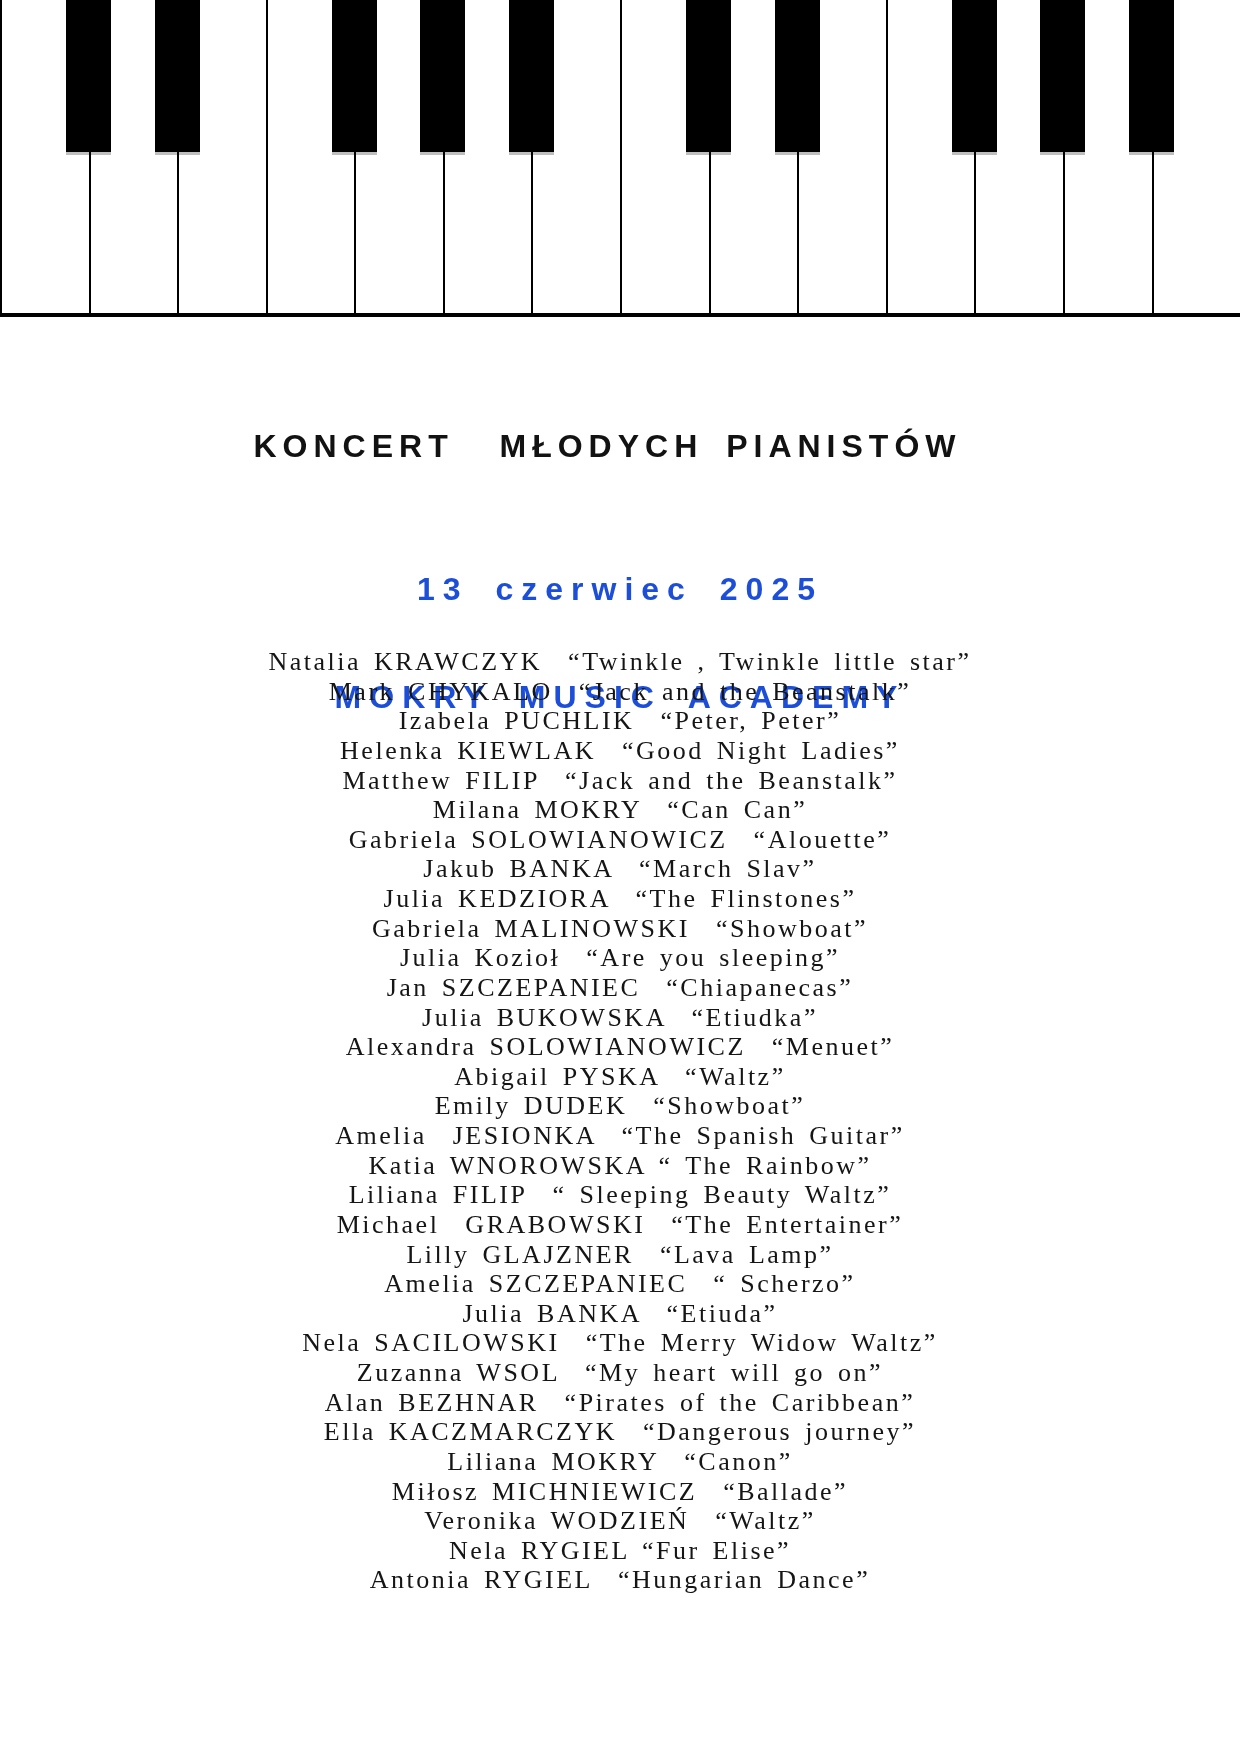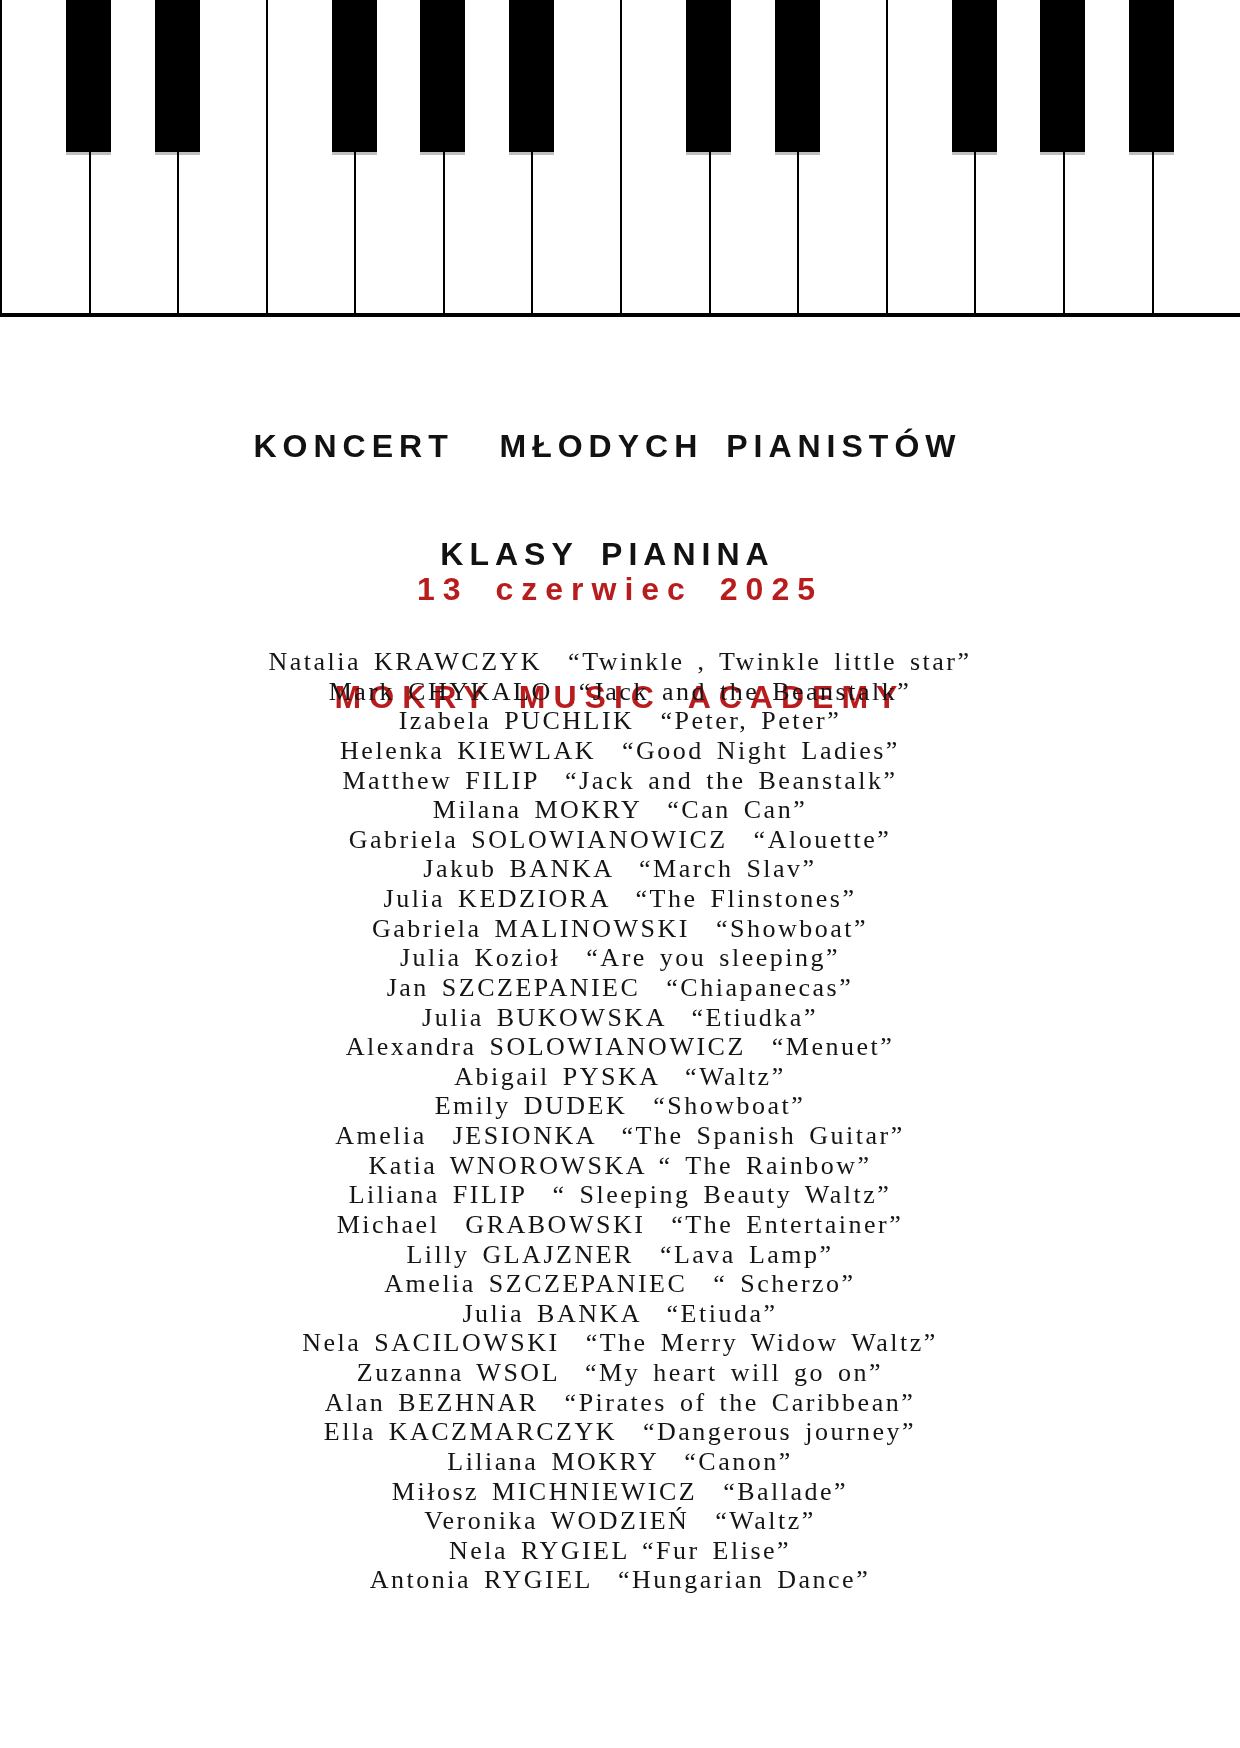--- a/index.html
+++ b/index.html
@@ -44,21 +44,21 @@
     white-space:pre-wrap;
   }
   .headline .t-line{letter-spacing:6px;word-spacing:8px;}
   .headline .t-line3{letter-spacing:8px;word-spacing:10px;}
   .event{
     position:absolute;left:0;top:499px;width:1240px;
     text-align:center;
     font-family:"Liberation Sans",sans-serif;
     font-weight:700;
     font-size:32px;line-height:36px;
-    color:#b91c1c;
+    color:#1d4ed8;
     white-space:pre-wrap;
   }
   .event .e-line{letter-spacing:8px;word-spacing:10px;}
   
   .program{
     position:absolute;left:0;top:647px;width:1240px;
     text-align:center;
     font-family:"Liberation Serif",serif;
     font-weight:400;
     font-size:26px;line-height:29.63px;
@@ -95,21 +95,20 @@
       <div class="black-key" style="left: 508.929px;"></div>
       <div class="black-key" style="left: 686.071px;"></div>
       <div class="black-key" style="left: 774.643px;"></div>
       <div class="black-key" style="left: 951.786px;"></div>
       <div class="black-key" style="left: 1040.36px;"></div>
       <div class="black-key" style="left: 1128.93px;"></div>
     </div>
 
   <div class="headline">
     <div class="t-line">KONCERT  MŁODYCH PIANISTÓW</div>
-    <div class="t-line">KLASY PIANINA</div>
   </div>
 
   <div class="event">
     <div class="e-line">13 czerwiec 2025</div>
     <div class="e-line">MOKRY MUSIC ACADEMY</div>
   </div>
 
   <div class="program"><div class="program-line">Natalia KRAWCZYK  “Twinkle , Twinkle little star”</div><div class="program-line">Mark CHYKALO  “Jack and the Beanstalk”</div><div class="program-line">Izabela PUCHLIK  “Peter, Peter”</div><div class="program-line">Helenka KIEWLAK  “Good Night Ladies”</div><div class="program-line">Matthew FILIP  “Jack and the Beanstalk”</div><div class="program-line">Milana MOKRY  “Can Can”</div><div class="program-line">Gabriela SOLOWIANOWICZ  “Alouette”</div><div class="program-line">Jakub BANKA  “March Slav”</div><div class="program-line">Julia KEDZIORA  “The Flinstones”</div><div class="program-line">Gabriela MALINOWSKI  “Showboat”</div><div class="program-line">Julia Kozioł  “Are you sleeping”</div><div class="program-line">Jan SZCZEPANIEC  “Chiapanecas”</div><div class="program-line">Julia BUKOWSKA  “Etiudka”</div><div class="program-line">Alexandra SOLOWIANOWICZ  “Menuet”</div><div class="program-line">Abigail PYSKA  “Waltz”</div><div class="program-line">Emily DUDEK  “Showboat”</div><div class="program-line">Amelia  JESIONKA  “The Spanish Guitar”</div><div class="program-line">Katia WNOROWSKA “ The Rainbow”</div><div class="program-line">Liliana FILIP  “ Sleeping Beauty Waltz”</div><div class="program-line">Michael  GRABOWSKI  “The Entertainer”</div><div class="program-line">Lilly GLAJZNER  “Lava Lamp”</div><div class="program-line">Amelia SZCZEPANIEC  “ Scherzo”</div><div class="program-line">Julia BANKA  “Etiuda”</div><div class="program-line">Nela SACILOWSKI  “The Merry Widow Waltz”</div><div class="program-line">Zuzanna WSOL  “My heart will go on”</div><div class="program-line">Alan BEZHNAR  “Pirates of the Caribbean”</div><div class="program-line">Ella KACZMARCZYK  “Dangerous journey”</div><div class="program-line">Liliana MOKRY  “Canon”</div><div class="program-line">Miłosz MICHNIEWICZ  “Ballade”</div><div class="program-line">Veronika WODZIEŃ  “Waltz”</div><div class="program-line">Nela RYGIEL “Fur Elise”</div><div class="program-line">Antonia RYGIEL  “Hungarian Dance”</div></div>
 
 </div>

